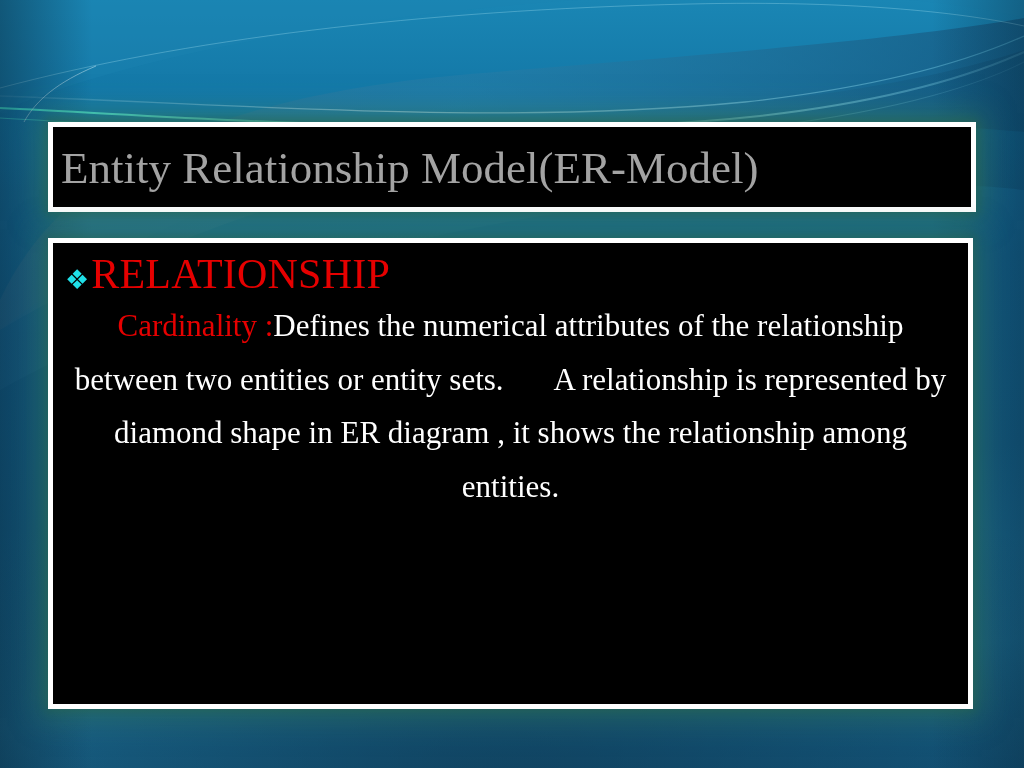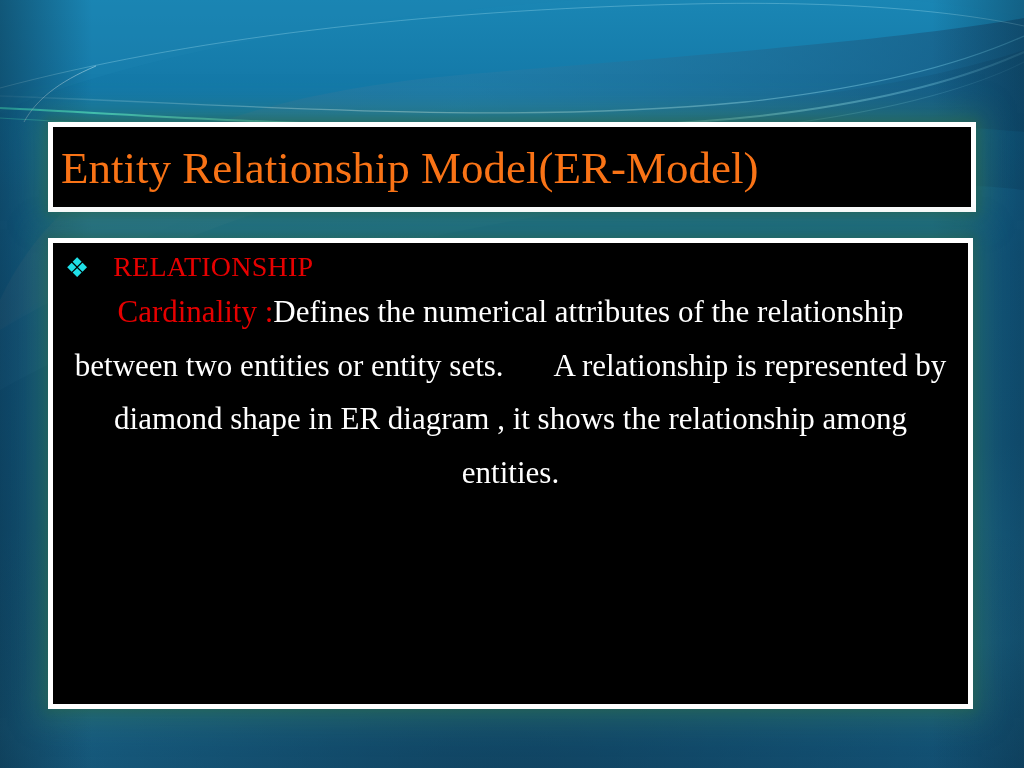--- a/index.html
+++ b/index.html
@@ -57,21 +57,21 @@
     background: #000000;
     border: 5px solid #ffffff;
     box-sizing: border-box;
     box-shadow: 0 0 26px 9px rgba(52,120,86,0.55),
                 0 0 8px 3px rgba(28,86,74,0.5);
     display: flex;
     align-items: center;
     overflow: hidden;
   }
   .title-text {
-    color: #f97316;
+    color: #a3a3a3;
     font-size: 45px;
     line-height: 1.0;
     letter-spacing: 0px;
     white-space: nowrap;
     padding-left: 8px;
     margin-top: 2px;
   }
 
   .content-box {
     position: absolute;
@@ -100,24 +100,23 @@
     color: #1fe0e8;
     font-size: 27px;
     line-height: 1;
     margin-right: 2px;
     flex: none;
     position: relative;
     top: 1px;
   }
   .heading-text {
     color: #e60000;
-    font-size: 28px;
+    font-size: 42px;
     line-height: 1.0;
     letter-spacing: 0.2px;
-    margin-left: 22px;
   }
 
   .para {
     color: #ffffff;
     font-size: 31px;
     line-height: 1.73;
     margin: 0;
     padding-left: 2px;
     max-width: 905px;
     text-align: center;

